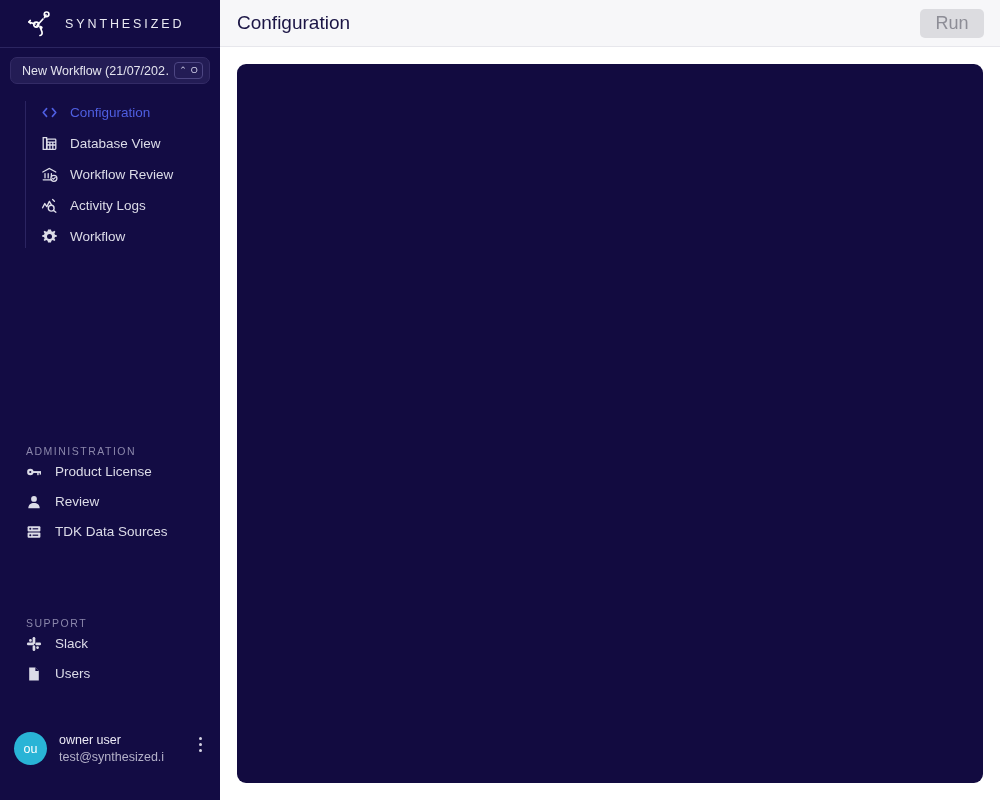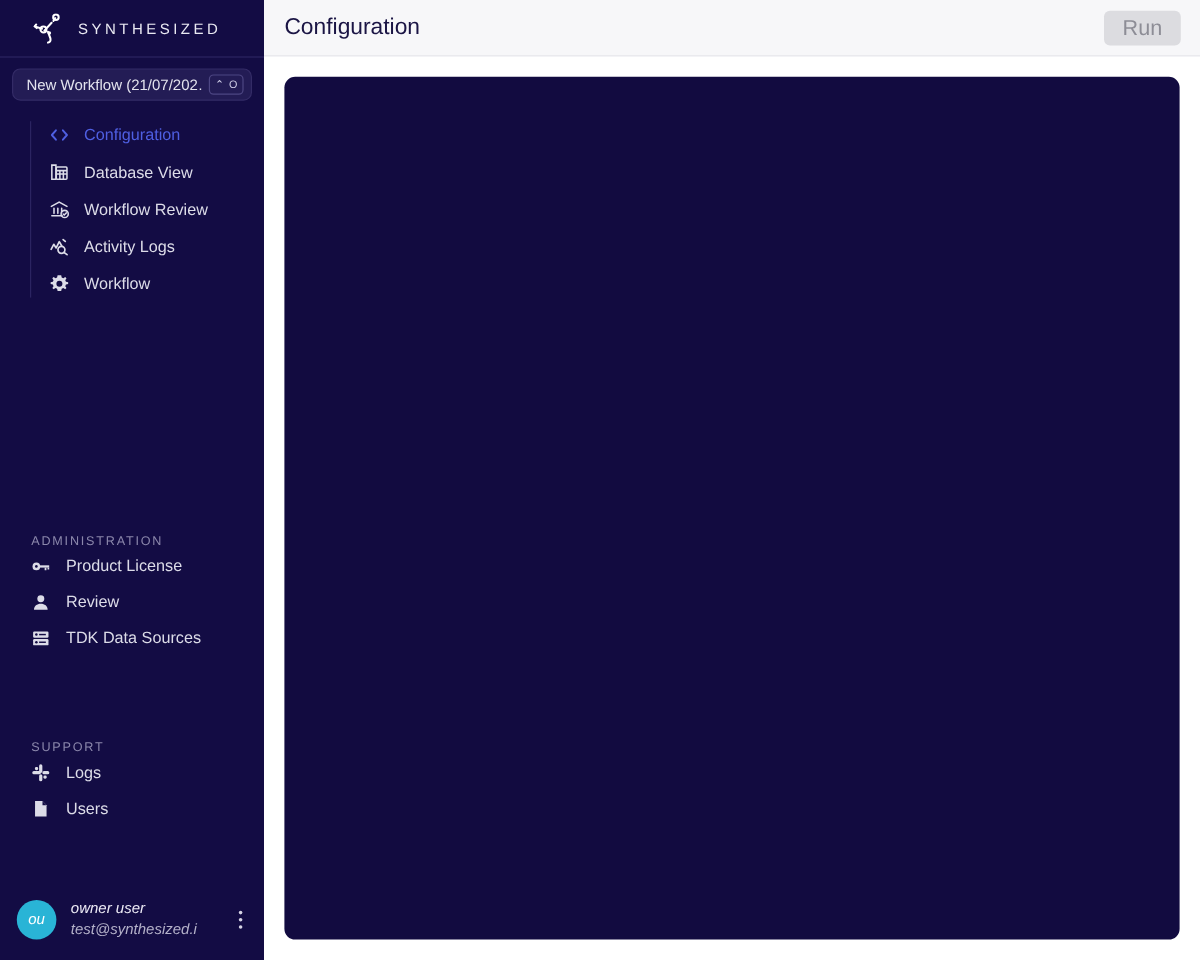--- a/index.html
+++ b/index.html
@@ -168,24 +168,22 @@
   .admin-block { position: absolute; left: 0; top: 441px; }
   .support-block { position: absolute; left: 0; top: 613px; }
 
   
   .user-footer {
     position: absolute;
     left: 0; bottom: 0;
     width: 220px;
     height: 68px;
     display: flex;
-    align-items: center;
     padding: 0 10px 0 14px;
     gap: 12px;
-    font-style: italic;
   }
   .avatar {
     width: 33px; height: 33px;
     border-radius: 50%;
     background: #29b4d6;
     color: #ffffff;
     font-size: 12.5px;
     display: flex;
     align-items: center;
     justify-content: center;
@@ -404,21 +402,21 @@
         <span class="sec-ico">
           <svg width="16" height="16" viewBox="0 0 16 16" fill="#dcdce8">
             <rect x="6.6" y="0.9" width="2.7" height="7.2" rx="1.35"></rect>
             <rect x="6.6" y="9.3" width="2.7" height="5.8" rx="1.35"></rect>
             <rect x="0.9" y="6.6" width="7.2" height="2.7" rx="1.35"></rect>
             <rect x="9.3" y="6.6" width="5.8" height="2.7" rx="1.35"></rect>
             <rect x="3.1" y="3.1" width="2.7" height="2.7" rx="1.1"></rect>
             <rect x="10.2" y="10.2" width="2.7" height="2.7" rx="1.1"></rect>
           </svg>
         </span>
-        <span class="sec-label">Logs</span>
+        <span class="sec-label">Slack</span>
       </div>
 
       <div class="sec-item">
         <span class="sec-ico">
           <svg width="16" height="16" viewBox="0 0 16 16" fill="#dcdce8">
             <path d="M3.2 1.6 h6.2 l3.4 3.4 v9.4 h-9.6 z"></path>
             <path d="M9.4 1.6 l3.4 3.4 h-3.4 z" fill="#130c44"></path>
           </svg>
         </span>
         <span class="sec-label">Users</span>

